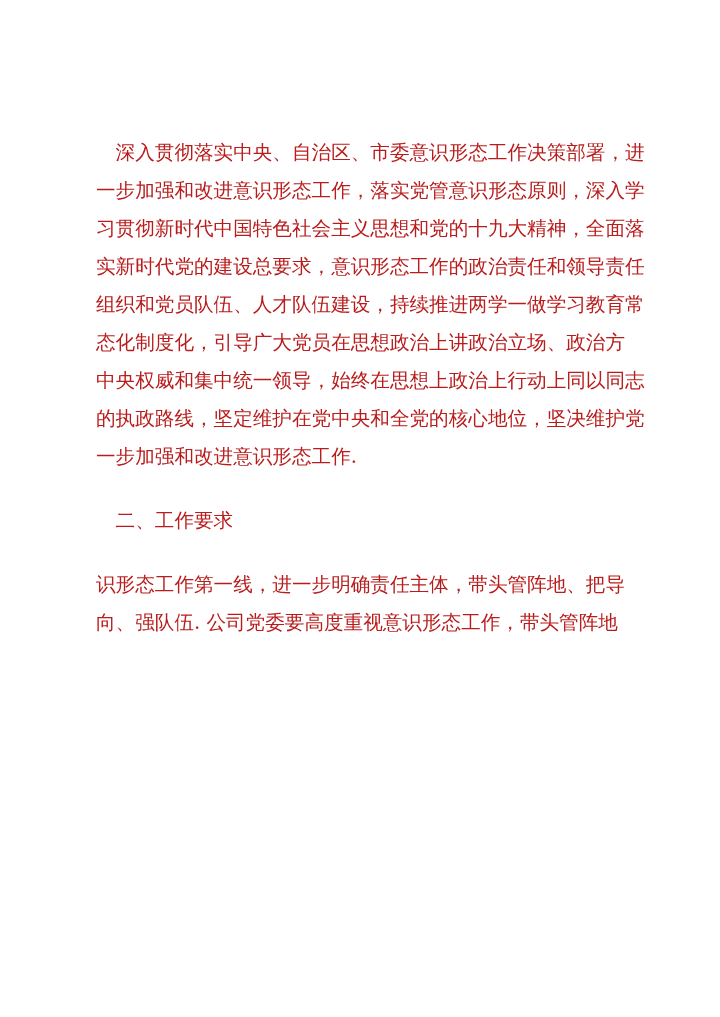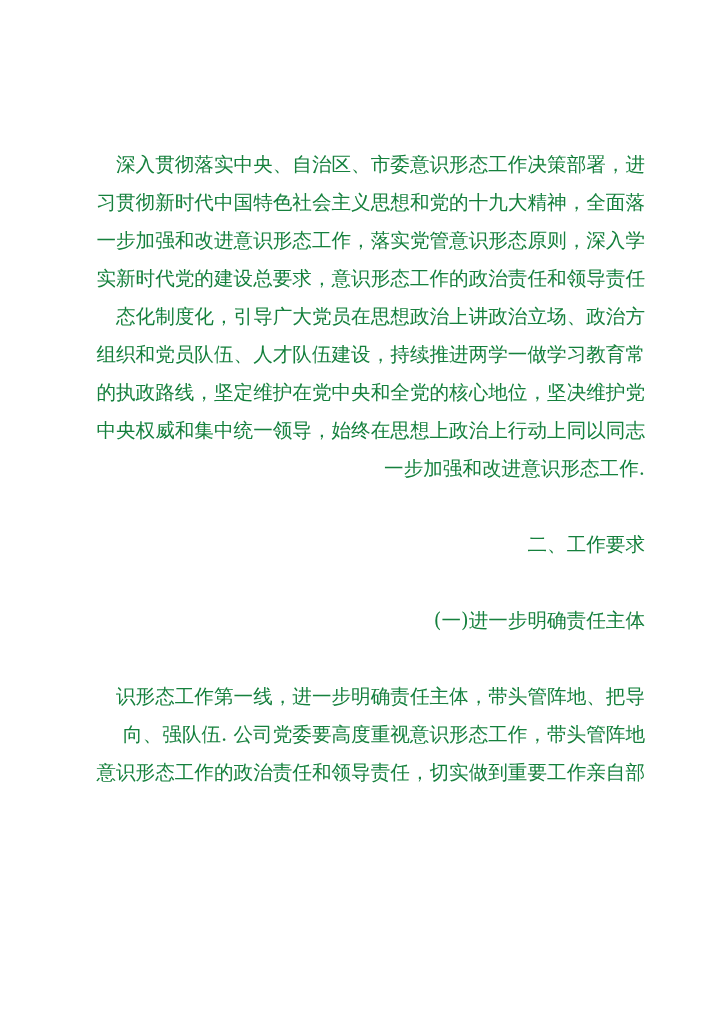--- a/index.html
+++ b/index.html
@@ -10,66 +10,64 @@
     position: relative;
     width: 720px;
     height: 1017px;
     background: #ffffff;
     overflow: hidden;
     font-family: "DejaVu Serif", "Liberation Serif", serif;
   }
   .content {
     position: absolute;
     left: 96px;
-    top: 146px;
+    top: 134px;
     width: 549px;
-    color: #15803d;
+    color: #b91c1c;
     font-size: 19.6px;
     line-height: 38px;
     font-weight: 400;
-    text-align: right;
+    text-align: left;
   }
   .line {
     white-space: nowrap;
     height: 38px;
   }
   .indent {
     text-indent: 1em;
   }
   .block-gap {
-    margin-top: 38px;
+    margin-top: 26px;
   }
   .heading {
     text-indent: 1em;
     white-space: nowrap;
     height: 38px;
   }
 </style>
 </head>
 <body>
 
 <div class="page">
   <div class="content">
 
     <div>
       <div class="line indent">深入贯彻落实中央、自治区、市委意识形态工作决策部署，进</div>
+      <div class="line">一步加强和改进意识形态工作，落实党管意识形态原则，深入学</div>
       <div class="line">习贯彻新时代中国特色社会主义思想和党的十九大精神，全面落</div>
-      <div class="line">一步加强和改进意识形态工作，落实党管意识形态原则，深入学</div>
       <div class="line">实新时代党的建设总要求，意识形态工作的政治责任和领导责任</div>
+      <div class="line">组织和党员队伍、人才队伍建设，持续推进两学一做学习教育常</div>
       <div class="line">态化制度化，引导广大党员在思想政治上讲政治立场、政治方</div>
-      <div class="line">组织和党员队伍、人才队伍建设，持续推进两学一做学习教育常</div>
+      <div class="line">中央权威和集中统一领导，始终在思想上政治上行动上同以同志</div>
       <div class="line">的执政路线，坚定维护在党中央和全党的核心地位，坚决维护党</div>
-      <div class="line">中央权威和集中统一领导，始终在思想上政治上行动上同以同志</div>
       <div class="line">一步加强和改进意识形态工作.</div>
     </div>
 
     <div class="heading block-gap">二、工作要求</div>
 
-    <div class="heading block-gap">(一)进一步明确责任主体</div>
 
     <div class="block-gap">
       <div class="line">识形态工作第一线，进一步明确责任主体，带头管阵地、把导</div>
       <div class="line">向、强队伍. 公司党委要高度重视意识形态工作，带头管阵地</div>
-      <div class="line">意识形态工作的政治责任和领导责任，切实做到重要工作亲自部</div>
     </div>
 
   </div>
 </div>
 
 </body></html>

